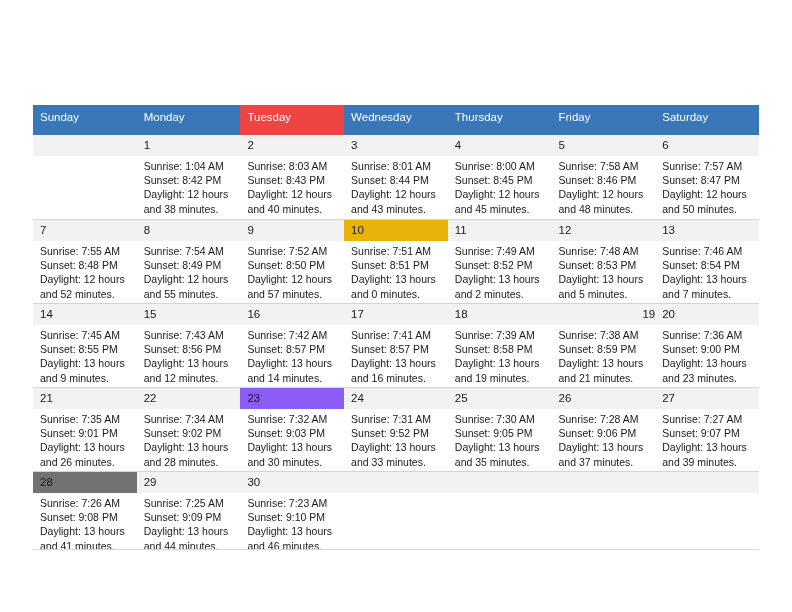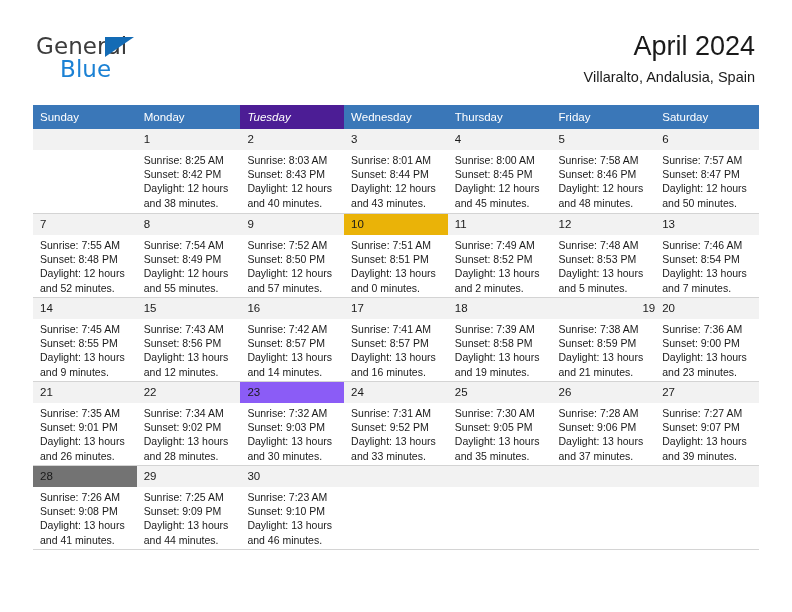--- a/index.html
+++ b/index.html
@@ -96,21 +96,21 @@
     width: 726px;
     border-collapse: collapse;
     table-layout: fixed;
   }
   .cal th {
     background: #3a77b8;
     color: #ffffff;
     font-size: 11.5px;
     font-weight: 400;
     text-align: left;
-    padding: 5px 0 5px 7px;
+    padding: 5px 0 11px 7px;
     height: 12px;
     line-height: 14px;
   }
   .cal td {
     vertical-align: top;
     padding: 0;
     width: 103.7px;
   }
 
   .cell {
@@ -160,59 +160,45 @@
     width: 726px;
     height: 1px;
     background: #d4d4d4;
   }
 </style>
 </head>
 <body>
 
 <div class="page">
 
-  <div class="top">
-
-    <div class="logo">
-      <span class="logo-general">General</span>
-      <span class="logo-triangle" style="border-left-color: rgb(19, 107, 181);"></span>
-      <span class="logo-blue" style="color: rgb(27, 129, 212);">Blue</span>
-    </div>
-
-    <div class="title-wrap">
-      <div class="month-title">April 2024</div>
-      <div class="location">Villaralto, Andalusia, Spain</div>
-    </div>
-
-  </div>
 
   <table class="cal">
     <thead>
       <tr id="thead-row">
           <th style="background: rgb(58, 119, 184);">Sunday</th>
           <th style="background: rgb(58, 119, 184);">Monday</th>
-          <th style="background: #4c1d95; font-style: italic;">Tuesday</th>
+          <th style="background: #ef4444;">Tuesday</th>
           <th style="background: rgb(58, 119, 184);">Wednesday</th>
           <th style="background: rgb(58, 119, 184);">Thursday</th>
           <th style="background: rgb(58, 119, 184);">Friday</th>
           <th style="background: rgb(58, 119, 184); margin-left: 32px;">Saturday</th>
         </tr>
     </thead>
     <tbody id="cal-body">
         <tr class="week-row week-first">
           <td>
             <div class="cell empty">
               <div class="daynum" style="background: rgb(242, 242, 242);">&nbsp;</div>
             </div>
           </td>
           <td>
             <div class="cell filled">
               <div class="daynum" style="background: rgb(242, 242, 242);">1</div>
               <div class="lines">
-                <div>Sunrise: 8:25 AM</div>
+                <div>Sunrise: 1:04 AM</div>
                 <div>Sunset: 8:42 PM</div>
                 <div class="daylight">Daylight: 12 hours</div>
                 <div class="daylight">and 38 minutes.</div>
               </div>
             </div>
           </td>
           <td>
             <div class="cell filled">
               <div class="daynum" style="background: rgb(242, 242, 242);">2</div>
               <div class="lines">

